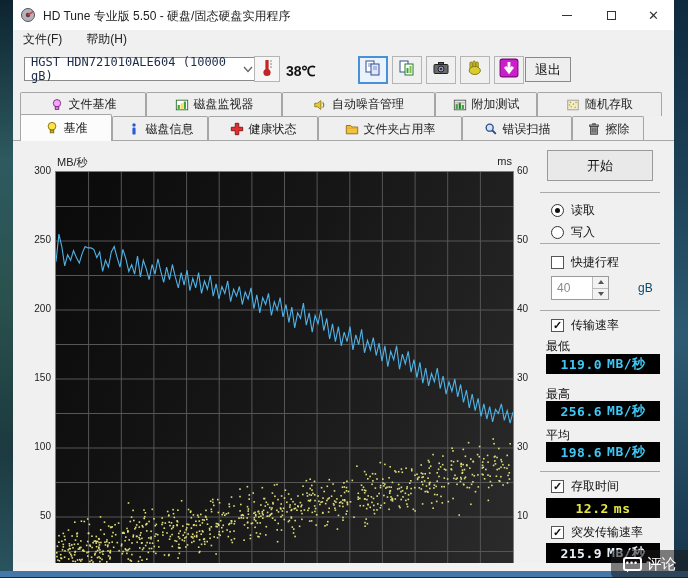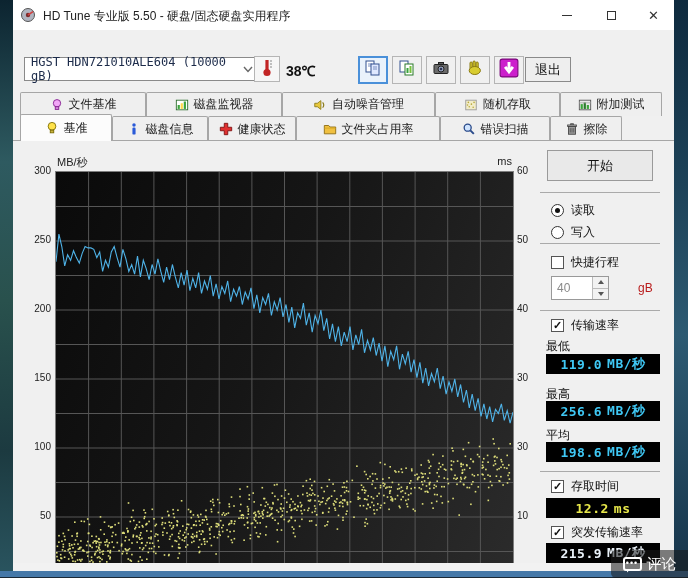--- a/index.html
+++ b/index.html
@@ -75,21 +75,21 @@
          color:#111; line-height:11px; text-align:center; }
   .spin-wrap { position:absolute; left:538px; top:276px; width:58px; height:24px; border:1px solid #999;
                background:#fff; display:flex; }
   .spin-wrap input { width:40px; height:100%; border:none; outline:none; font-size:12px; color:#8a8a8a;
                      padding-left:5px; background:#fff; }
   .spin-col { width:16px; display:flex; flex-direction:column; border-left:1px solid #bbb; }
   .spin-btn { flex:1; display:flex; align-items:center; justify-content:center; background:#f2f2f2; }
   .spin-btn + .spin-btn { border-top:1px solid #bbb; }
   .arrow-up { width:0; height:0; border-left:3px solid transparent; border-right:3px solid transparent; border-bottom:4px solid #555; }
   .arrow-dn { width:0; height:0; border-left:3px solid transparent; border-right:3px solid transparent; border-top:4px solid #555; }
-  .unit-label { position:absolute; left:625px; top:281px; font-size:12px; color:#b91c1c; }
+  .unit-label { position:absolute; left:625px; top:281px; font-size:12px; color:#0c4a6e; }
   .stat-label { position:absolute; left:533px; font-size:12px; color:#111; }
   .readout { position:absolute; left:533px; width:114px; height:20px; background:#000;
              display:flex; align-items:center; justify-content:center; gap:5px;
              font-family:"DejaVu Sans Mono", monospace; font-weight:bold; font-size:13px; letter-spacing:0.5px; }
   .readout.cyan { color:#3fc8f5;align-items:center; } .readout.yellow { color:#e8e84a; } .readout.white { color:#e9f1f8; }
 
   
   .bottom-light { position:absolute; left:0; top:563px; width:661px; height:8px; background:#f2f2f2; }
   .bottom-blue  { position:absolute; left:0; top:571px; width:688px; height:6px; background:#4578a8; }
   .bottom-dark  { position:absolute; left:0; top:577px; width:688px; height:1px; background:#1a2835; }
@@ -128,20 +128,24 @@
           <span class="glyph-min"></span>
         </div>
       <div class="capbtn max">
           <span class="glyph-max"></span>
         </div>
       <div class="capbtn close">
           <span class="glyph-close">✕</span>
         </div>
     </div>
 
+    <div class="menubar">
+      <span class="menu-item">文件(F)</span>
+      <span class="menu-item">帮助(H)</span>
+    </div>
 
     <div class="combo">
       <span>HGST HDN721010ALE604 (10000 gB)</span>
       <span class="chev">
         <svg width="10" height="7" viewBox="0 0 10 7">
             <polyline points="1,1 5,5.5 9,1" fill="none" stroke="#666" stroke-width="1.4"></polyline>
           </svg>
       </span>
     </div>
     <div class="thermo-btn">
@@ -228,60 +232,60 @@
             </svg></span>
         <span>磁盘监视器</span>
       </div>
       <div class="tab" style="width:153px">
         <span class="icon14"><svg viewBox="0 0 16 16" width="14" height="14">
               <polygon points="2,6 5,6 9,3 9,13 5,10 2,10" fill="#e8c83c" stroke="#8a7a1a"></polygon>
               <path d="M11 5 q2.6 3 0 6" fill="none" stroke="#8a7a1a" stroke-width="1.3"></path>
             </svg></span>
         <span>自动噪音管理</span>
       </div>
+      <div class="tab" style="width:102px">
+        <span class="icon14"><svg viewBox="0 0 16 16" width="14" height="14">
+              <rect x="1.5" y="2.5" width="13" height="11" fill="#e8e8e8" stroke="#555"></rect>
+              <rect x="3" y="7" width="2.5" height="5.5" fill="#3aa53a"></rect>
+              <rect x="6.5" y="5" width="2.5" height="7.5" fill="#2a7a2a"></rect>
+              <rect x="10" y="8" width="2.5" height="4.5" fill="#3aa53a"></rect>
+              <line x1="1.5" y1="5.5" x2="14.5" y2="5.5" stroke="#aaa"></line>
+            </svg></span>
+        <span>附加测试</span>
+      </div>
       <div class="tab" style="width:125px">
         <span class="icon14"><svg viewBox="0 0 16 16" width="14" height="14">
               <rect x="2" y="2.5" width="12" height="11" fill="#f2ecc8" stroke="#999"></rect>
               <circle cx="5" cy="5" r="0.9" fill="#b8a93c"></circle>
               <circle cx="8.5" cy="7" r="0.9" fill="#b8a93c"></circle>
               <circle cx="11.5" cy="5" r="0.9" fill="#b8a93c"></circle>
               <circle cx="6" cy="10" r="0.9" fill="#b8a93c"></circle>
               <circle cx="10.5" cy="10.5" r="0.9" fill="#b8a93c"></circle>
               <circle cx="4" cy="8" r="0.9" fill="#b8a93c"></circle>
             </svg></span>
         <span>随机存取</span>
-      </div>
-      <div class="tab" style="width:102px">
-        <span class="icon14"><svg viewBox="0 0 16 16" width="14" height="14">
-              <rect x="1.5" y="2.5" width="13" height="11" fill="#e8e8e8" stroke="#555"></rect>
-              <rect x="3" y="7" width="2.5" height="5.5" fill="#3aa53a"></rect>
-              <rect x="6.5" y="5" width="2.5" height="7.5" fill="#2a7a2a"></rect>
-              <rect x="10" y="8" width="2.5" height="4.5" fill="#3aa53a"></rect>
-              <line x1="1.5" y1="5.5" x2="14.5" y2="5.5" stroke="#aaa"></line>
-            </svg></span>
-        <span>附加测试</span>
       </div>
     </div>
 
     <div class="tabrow r2">
       <div class="tab active" style="width:92px">
         <span class="icon14"><svg viewBox="0 0 16 16" width="14" height="14">
               <circle cx="8" cy="6" r="4.4" fill="#ffe24a" stroke="#7a6a00"></circle>
               <rect x="6" y="10.5" width="4" height="3" fill="#c9b33c" stroke="#7a6a00"></rect>
             </svg></span>
         <span>基准</span>
       </div>
       <div class="tab" style="width:96px">
         <span class="icon14"><svg viewBox="0 0 16 16" width="14" height="14">
               <circle cx="8" cy="3.4" r="2" fill="#2a5ad8"></circle>
               <rect x="6.2" y="6.4" width="3.6" height="8" rx="1.4" fill="#2a5ad8"></rect>
             </svg></span>
         <span>磁盘信息</span>
       </div>
-      <div class="tab" style="width:88px">
+      <div class="tab" style="width:110px">
         <span class="icon14"><svg viewBox="0 0 16 16" width="14" height="14">
               <path d="M6 1.5 h4 v4.5 h4.5 v4 h-4.5 v4.5 h-4 v-4.5 h-4.5 v-4 h4.5 z" fill="#e03030" stroke="#7a1010"></path>
             </svg></span>
         <span>健康状态</span>
       </div>
       <div class="tab" style="width:144px">
         <span class="icon14"><svg viewBox="0 0 16 16" width="14" height="14">
               <path d="M1.5 4 h5 l1.5 1.7 h6.5 v7.8 h-13 z" fill="#f0c040" stroke="#8a6a10"></path>
               <path d="M1.5 7 h13" stroke="#d8a820"></path>
             </svg></span>

